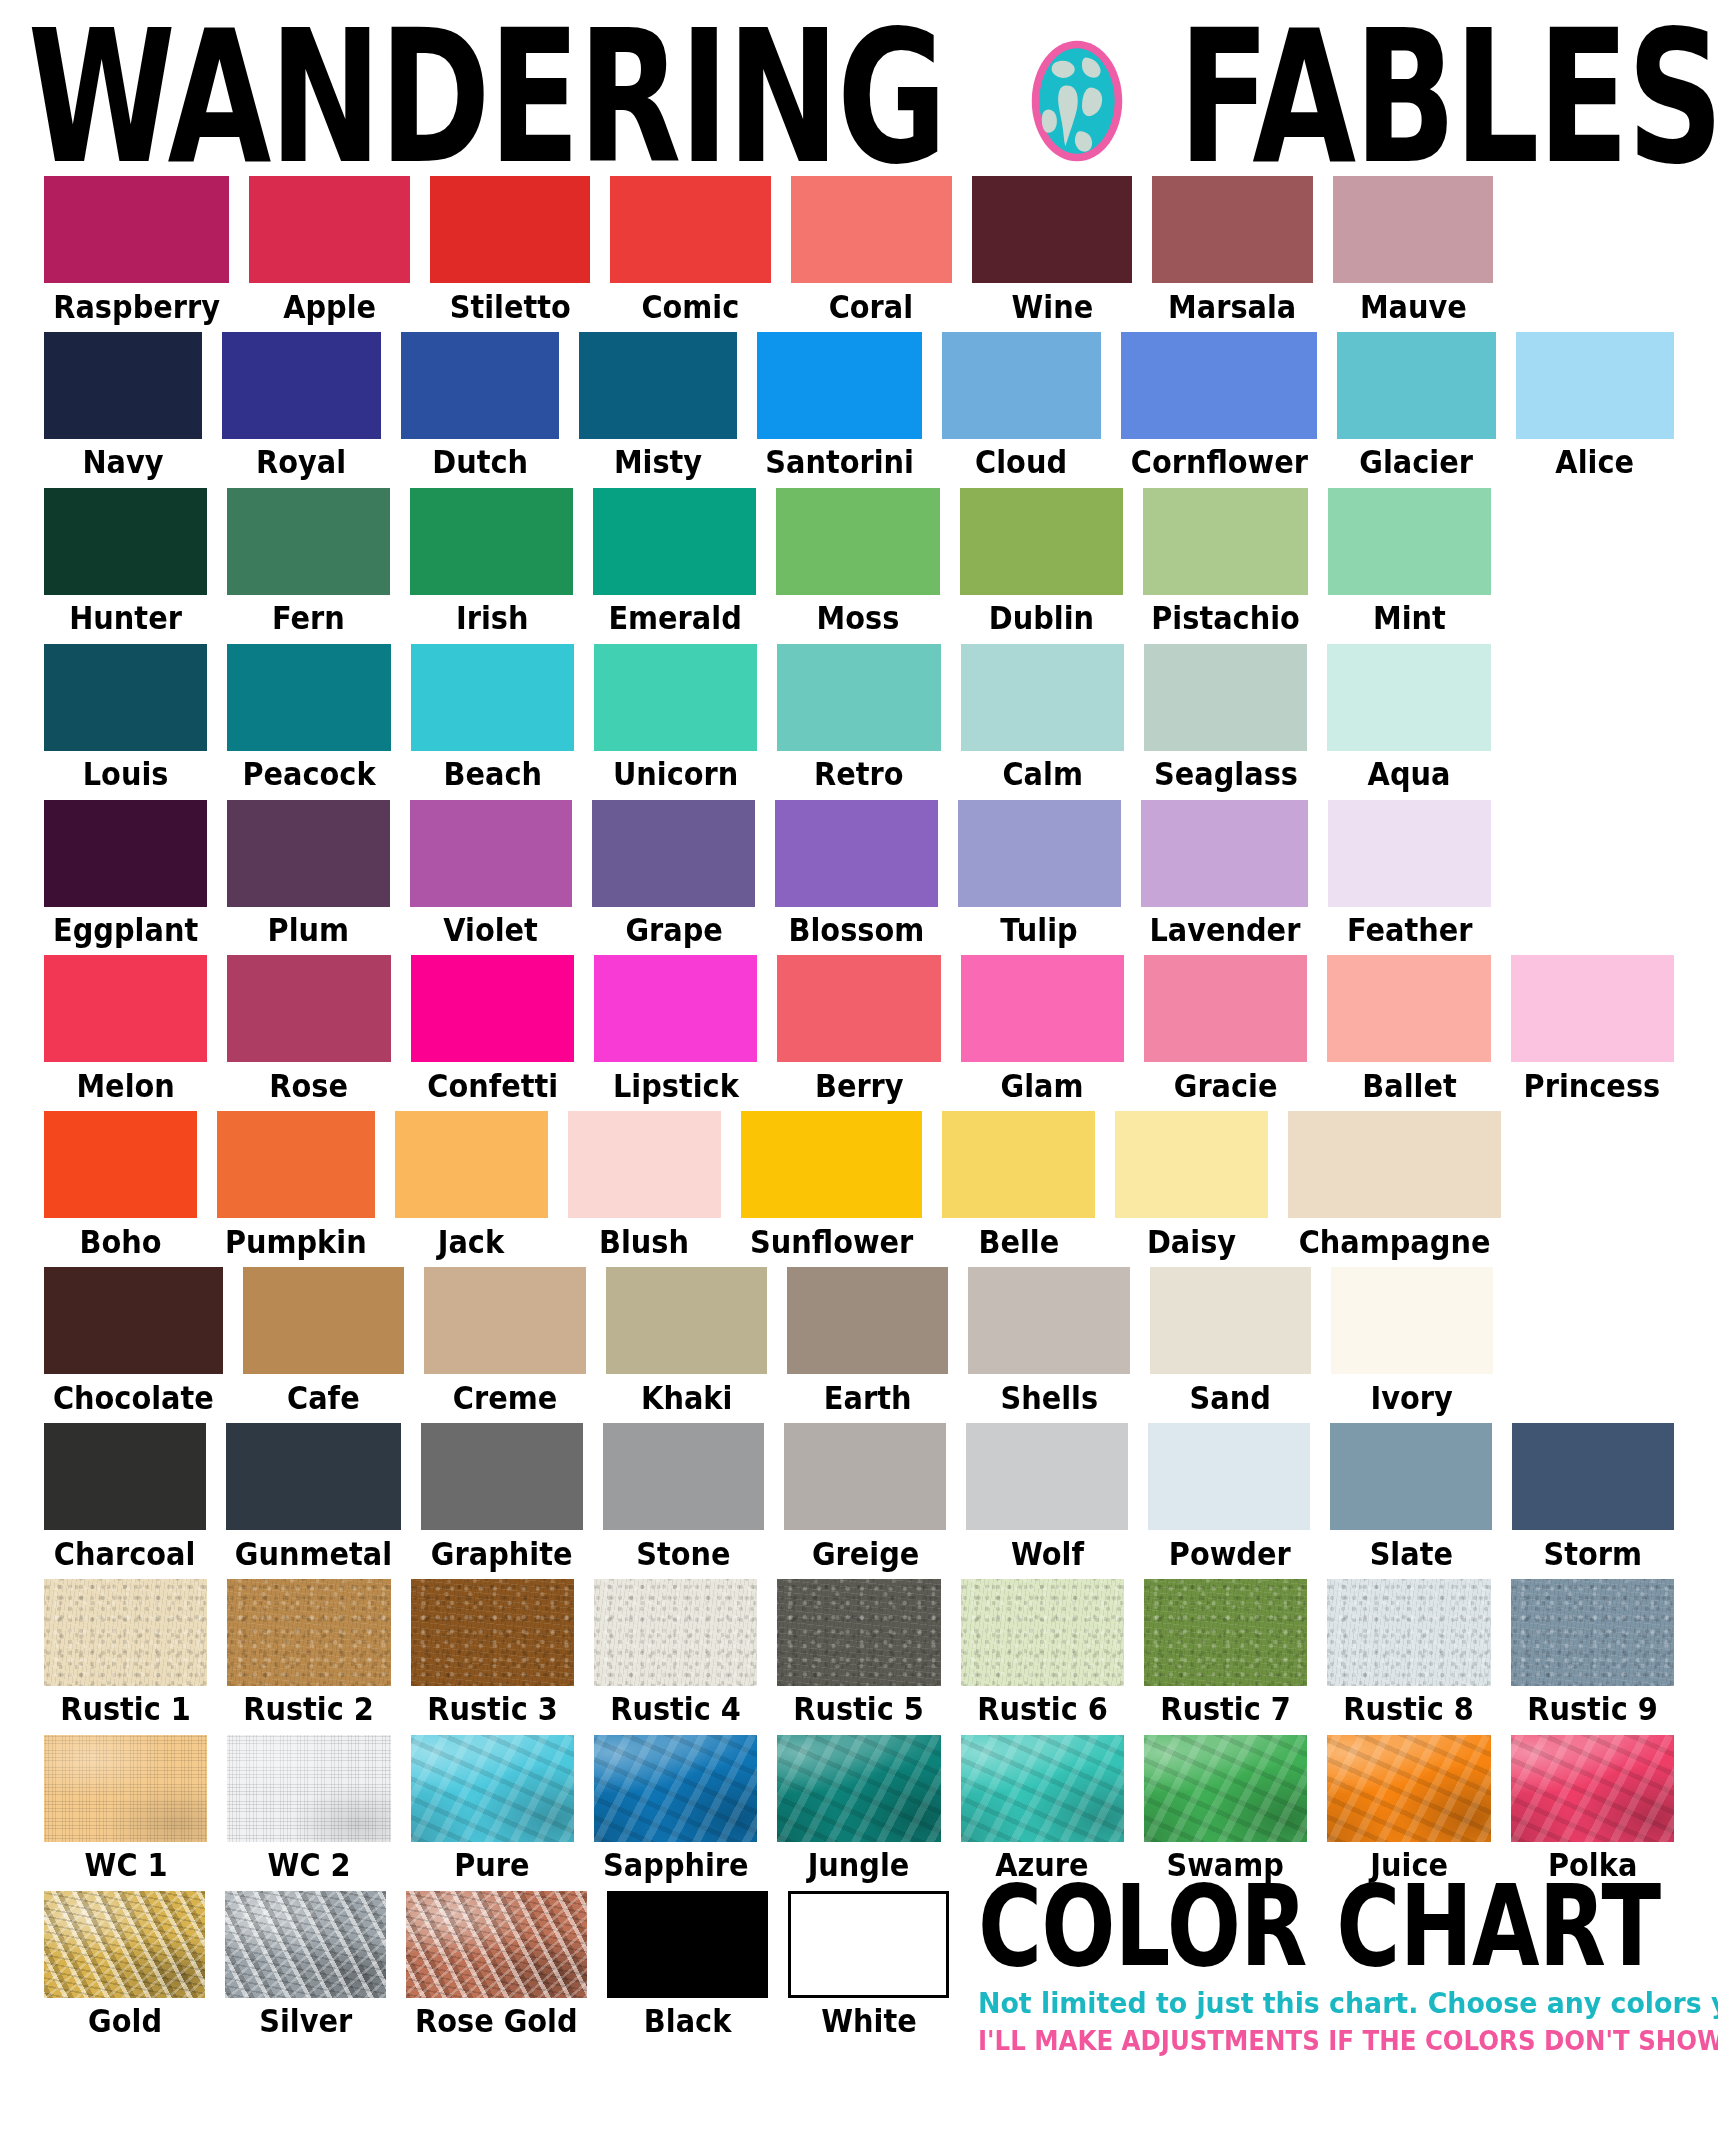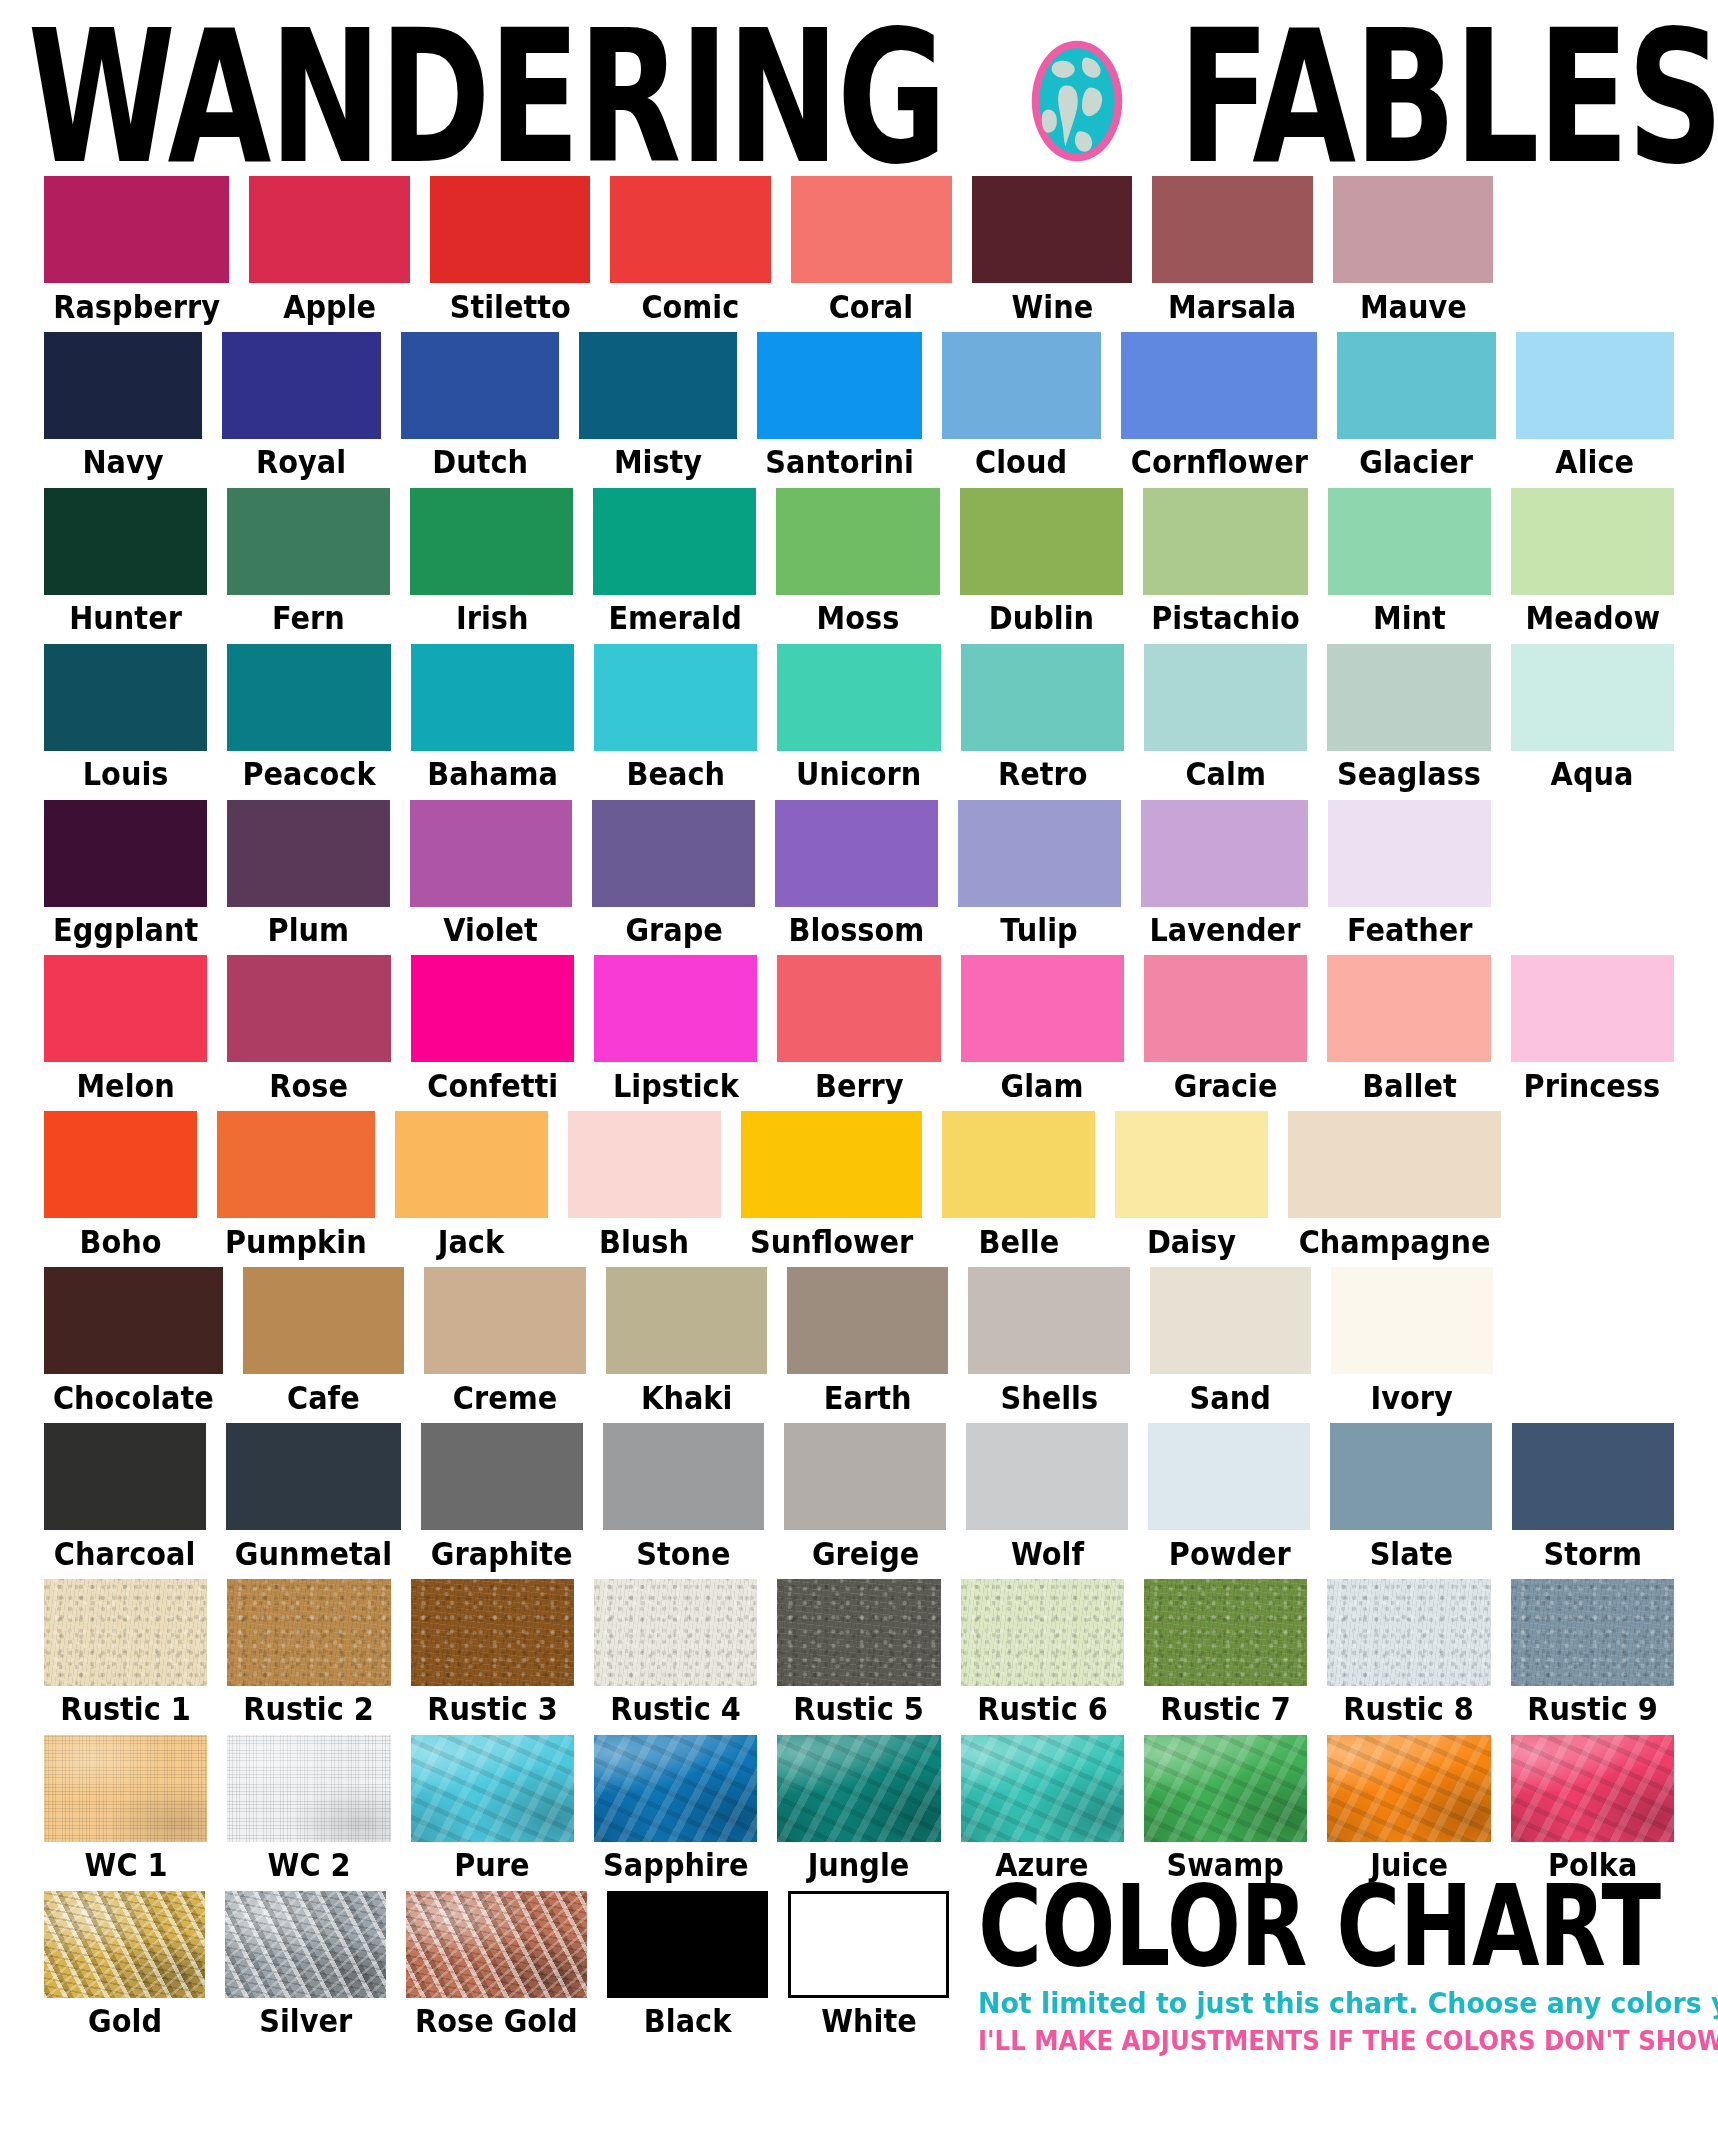--- a/index.html
+++ b/index.html
@@ -309,37 +309,29 @@
         <div class="label">Dublin</div>
       </div>
       <div class="cell">
         <div class="swatch" style="background: rgb(173, 202, 142);"></div>
         <div class="label">Pistachio</div>
       </div>
       <div class="cell">
         <div class="swatch" style="background: rgb(142, 215, 174);"></div>
         <div class="label">Mint</div>
       </div>
-      <div class="cell">
-        <div class="swatch" style="background: rgb(199, 227, 174);"></div>
-        <div class="label">Meadow</div>
-      </div>
     </div>
     <div class="row">
       <div class="cell">
         <div class="swatch" style="background: rgb(16, 80, 94);"></div>
         <div class="label">Louis</div>
       </div>
       <div class="cell">
         <div class="swatch" style="background: rgb(10, 124, 133);"></div>
         <div class="label">Peacock</div>
-      </div>
-      <div class="cell">
-        <div class="swatch" style="background: rgb(16, 168, 180);"></div>
-        <div class="label">Bahama</div>
       </div>
       <div class="cell">
         <div class="swatch" style="background: rgb(53, 199, 212);"></div>
         <div class="label">Beach</div>
       </div>
       <div class="cell">
         <div class="swatch" style="background: rgb(65, 209, 178);"></div>
         <div class="label">Unicorn</div>
       </div>
       <div class="cell">

